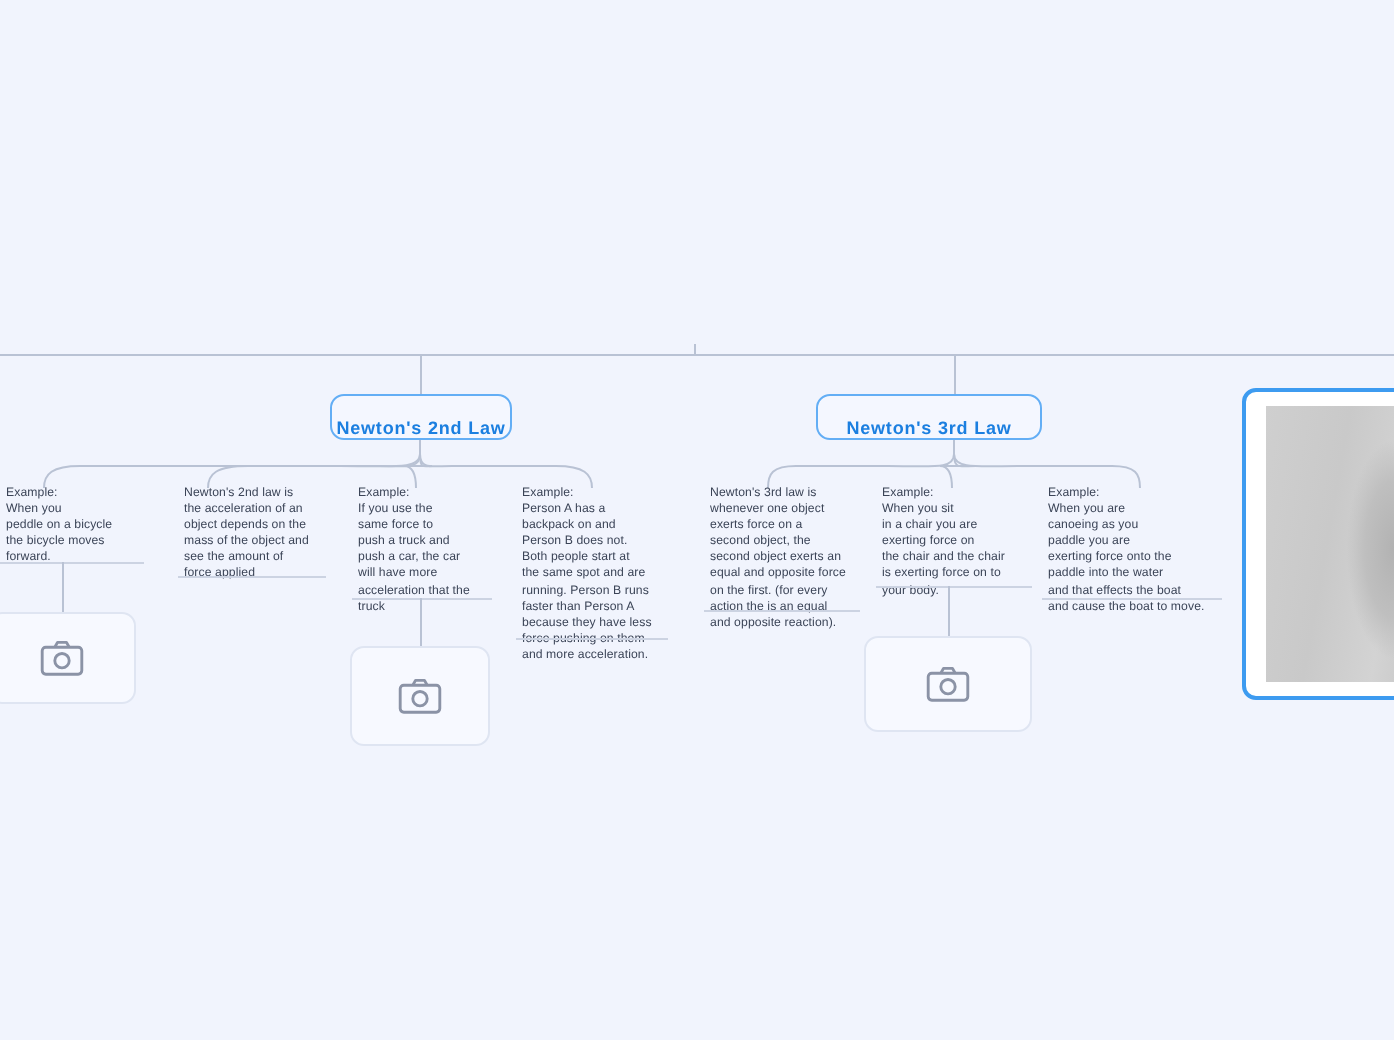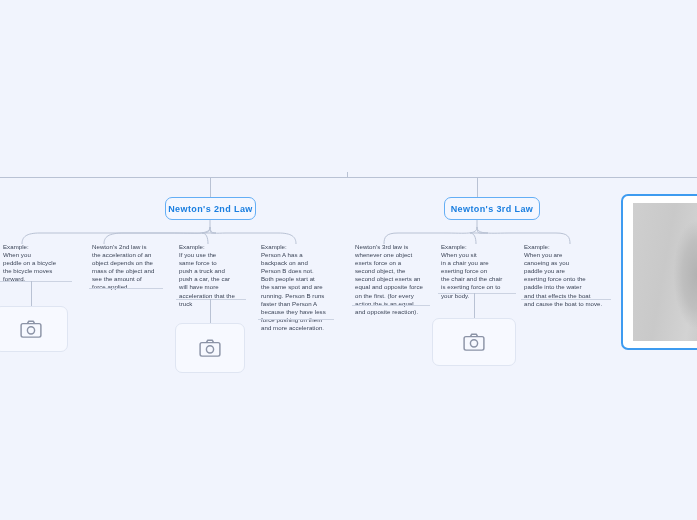--- a/index.html
+++ b/index.html
@@ -61,33 +61,33 @@
 
   
   .law-node {
     position: absolute;
     top: 197px;
     height: 23px;
     background: #f4f7ff;
     border: 1.5px solid #63aef5;
     border-radius: 7px;
     display: flex;
-    align-items: center;
+    align-items: flex-end;
     justify-content: center;
     box-sizing: border-box;
   }
   .law-node .label {
     color: #1b7fe0;
     font-size: 9px;
     font-weight: bold;
     letter-spacing: .4px;
     white-space: nowrap;
   }
   #law-2 { left: 165px; width: 91px; }
-  #law-3 { left: 444px; width: 96px; }
+  #law-3 { left: 408px; width: 113px; }
 
   
   .text-block {
     position: absolute;
     color: #3b4457;
     font-size: 6.1px;
     line-height: 1.33;
     letter-spacing: .05px;
     white-space: pre-line;
     box-sizing: border-box;

